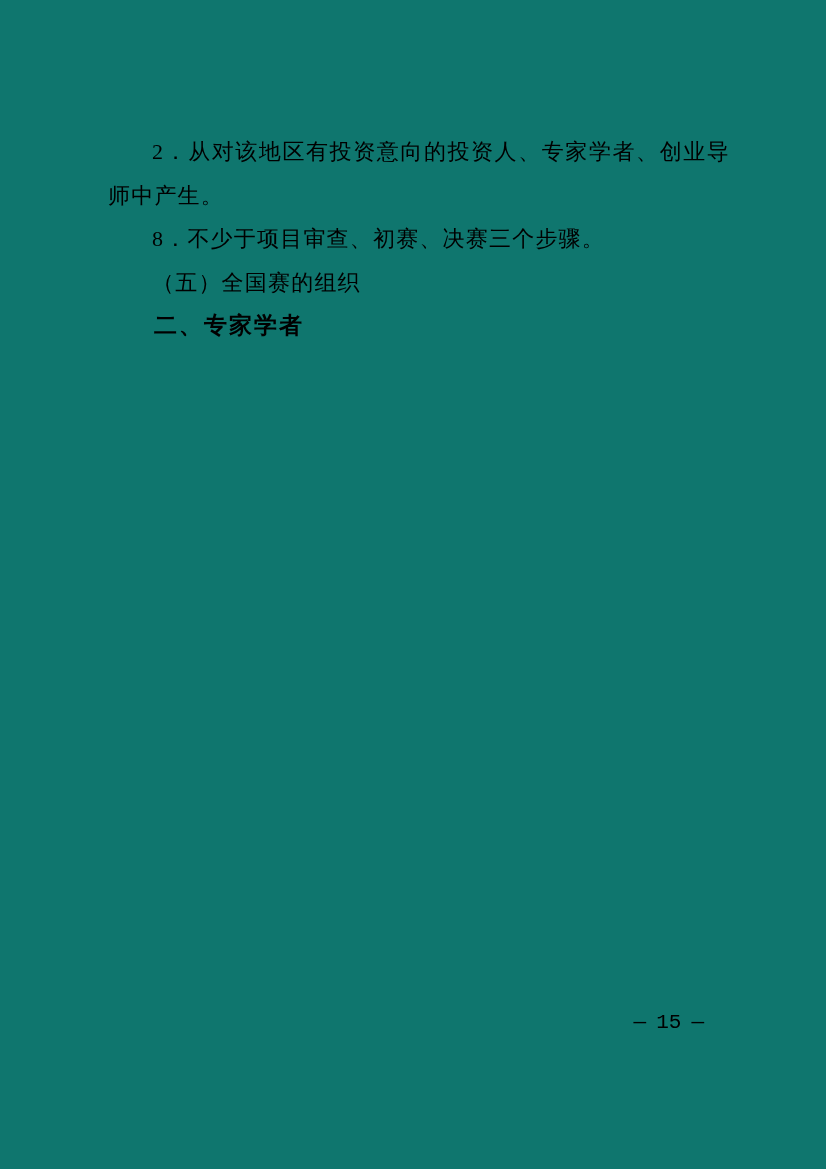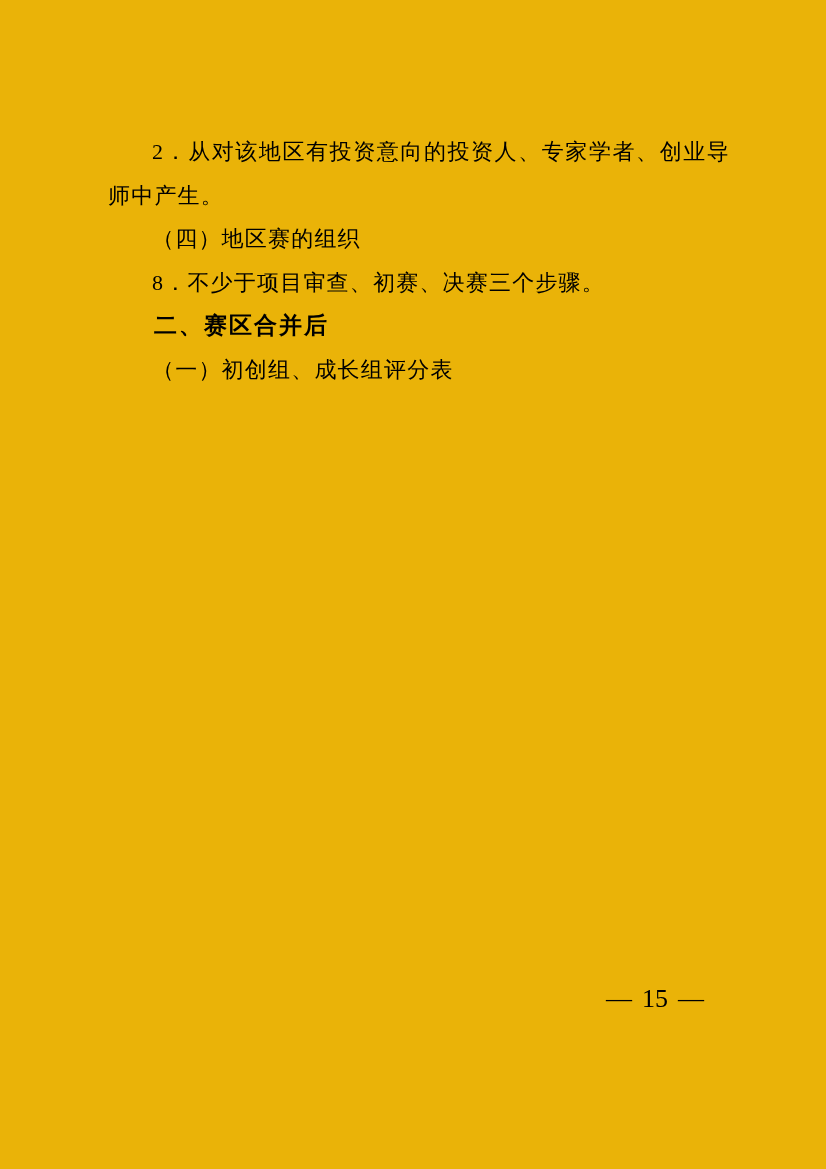--- a/index.html
+++ b/index.html
@@ -5,21 +5,21 @@
   html, body {
     margin: 0;
     padding: 0;
     background: #e8e8e8;
   }
   .page {
     position: relative;
     width: 826px;
     height: 1169px;
     margin: 0 auto;
-    background: #eab308;
+    background: #0f766e;
     overflow: hidden;
     font-family: "Liberation Serif", "DejaVu Serif", serif;
     color: #000000;
   }
   .content {
     position: absolute;
     left: 108px;
     top: 130px;
     width: 622px;
   }
@@ -40,42 +40,42 @@
   }
   .content p.hei {
     
     font-family: "Liberation Sans", "DejaVu Sans", sans-serif;
     font-weight: bold;
     font-size: 23px;
     letter-spacing: 2px;
   }
   .footer {
     position: absolute;
-    top: 984px;
+    top: 1008px;
     right: 112px;
-    font-size: 26px;
+    font-size: 21px;
     line-height: 30px;
     letter-spacing: 0;
     white-space: nowrap;
+    font-family: Liberation Mono, monospace;
   }
   .footer .dash {
     display: inline-block;
     margin: 0 10px;
   }
 </style>
 </head>
 <body>
 
 <div class="page">
 
   <main class="content">
     <p class="body">2．从对该地区有投资意向的投资人、专家学者、创业导师中产生。</p>
-    <p class="kai">（四）地区赛的组织</p>
     <p class="body">8．不少于项目审查、初赛、决赛三个步骤。</p>
-    <p class="hei">二、赛区合并后</p>
-    <p class="kai">（一）初创组、成长组评分表</p>
+    <p class="kai">（五）全国赛的组织</p>
+    <p class="hei">二、专家学者</p>
   </main>
 
   <footer class="footer">
     <span class="dash">—</span><span>15</span><span class="dash">—</span>
   </footer>
 
 </div>
 
 </body></html>

